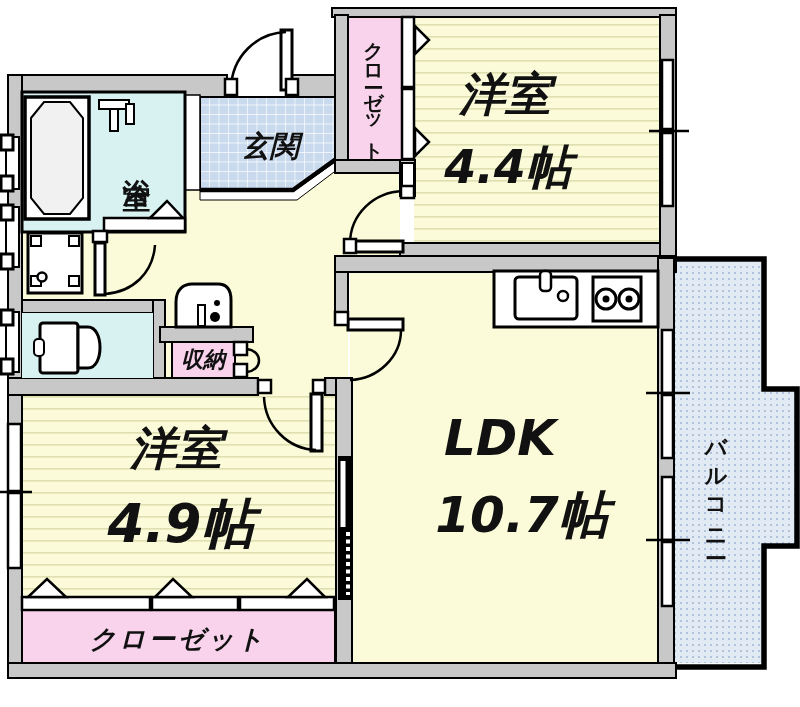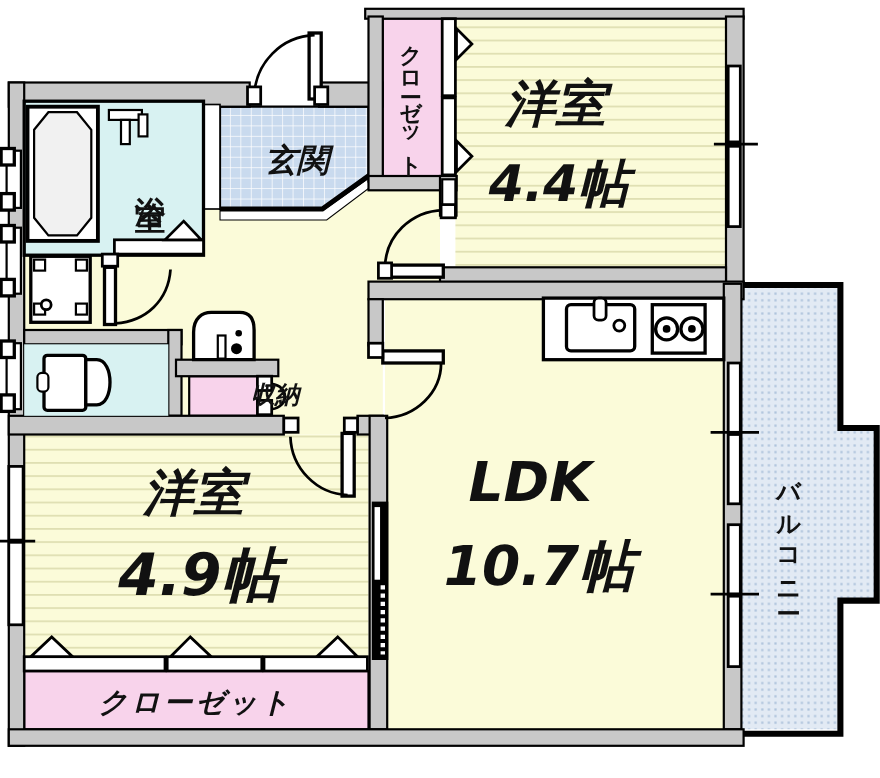--- a/index.html
+++ b/index.html
@@ -8,25 +8,25 @@
   .plan svg{position:absolute;left:0;top:0;}
   .lbl{position:absolute;transform:translate(-50%,-50%);color:#111;font-weight:700;
        white-space:nowrap;line-height:1;user-select:none;}
   .italic{font-style:italic;}
   .vert{writing-mode:vertical-rl;text-orientation:upright;}
   #lbl-genkan{left:270px;top:146px;font-size:29px;}
   #lbl-closet-top{left:374px;top:90px;font-size:20px;letter-spacing:2px;}
   #lbl-room1-name{left:505px;top:94px;font-size:46px;}
   #lbl-room1-size{left:508px;top:167px;font-size:46px;font-style:italic;}
   #lbl-bath{left:136px;top:160px;font-size:28px;letter-spacing:4px;}
-  #lbl-storage{left:203px;top:360px;font-size:22px;margin-left:47px;}
+  #lbl-storage{left:203px;top:360px;font-size:22px;}
   #lbl-room2-name{left:176px;top:448px;font-size:46px;}
   #lbl-room2-size{left:181px;top:523px;font-size:53px;}
-  #lbl-ldk-name{left:482px;top:438px;font-size:50px;}
-  #lbl-ldk-size{left:490px;top:515px;font-size:50px;}
+  #lbl-ldk-name{left:500px;top:438px;font-size:50px;}
+  #lbl-ldk-size{left:522px;top:515px;font-size:50px;}
   #lbl-closet-bottom{left:178px;top:639px;font-size:26px;letter-spacing:3px;}
   #lbl-balcony{left:716px;top:487px;font-size:22px;letter-spacing:6px;}
 </style>
 </head>
 <body>
 
 <div class="plan">
 <svg width="800" height="707" viewBox="0 0 800 707">
   <defs>
     <pattern id="tatami" width="100" height="12" patternUnits="userSpaceOnUse">

